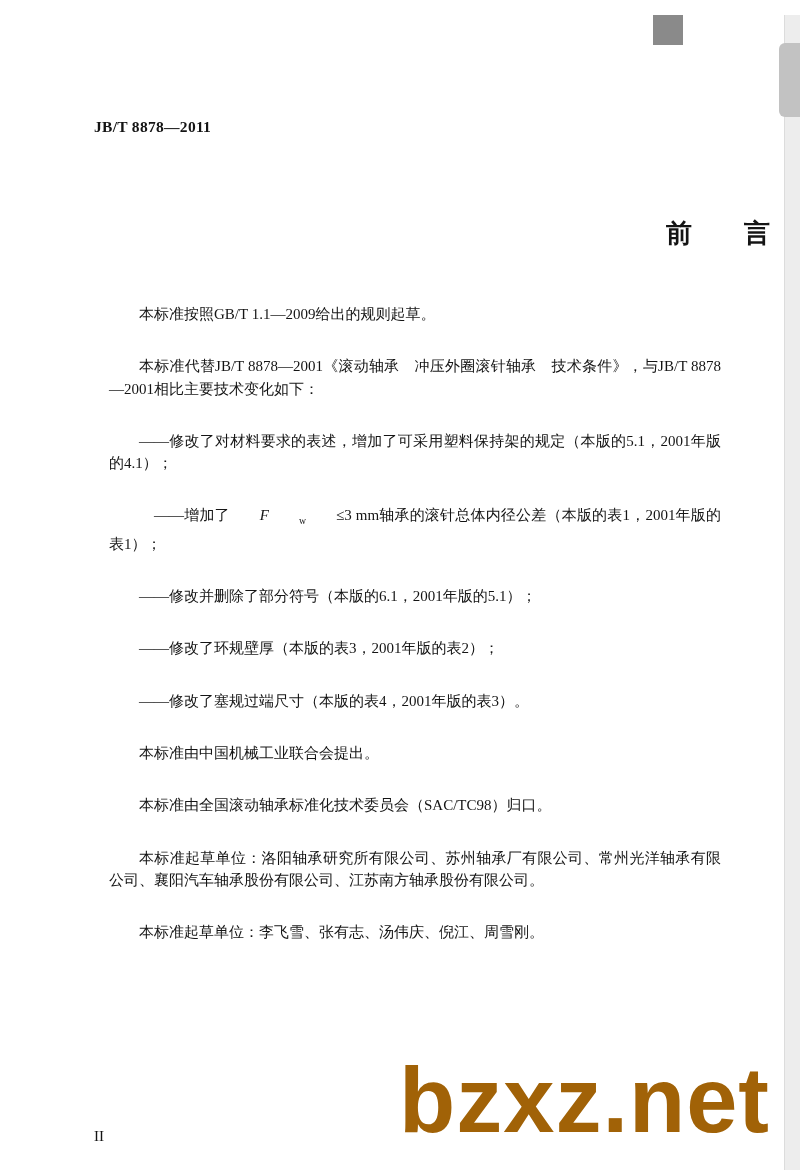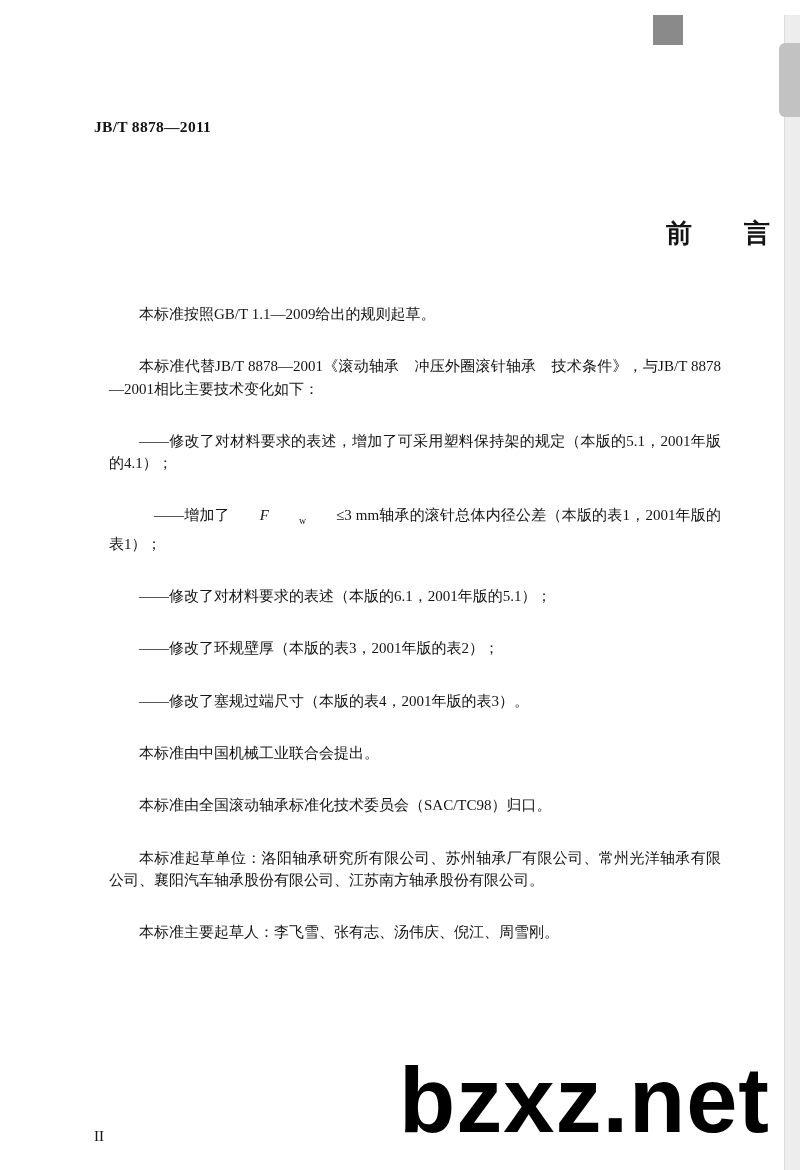--- a/index.html
+++ b/index.html
@@ -44,48 +44,48 @@
   .doc-body i { font-style:italic; font-family:"Liberation Serif",serif; }
   .doc-body sub { font-size:0.65em; }
 
   .page-number {
     position:absolute; left:64px; top:1098px; font-size:15px;
   }
 
   .watermark {
     position:absolute; right:30px; top:1018px;
     font-family:"Liberation Sans","DejaVu Sans",sans-serif;
-    font-size:92px; font-weight:bold; color:#000000; letter-spacing:1px;
+    font-size:92px; font-weight:bold; color:#a16207; letter-spacing:1px;
     user-select:none;
   }
 </style>
 </head>
 <body>
 
 <div class="viewer">
 
   <div class="page-separator-line"></div>
   <div class="page-edge-artifact"></div>
 
   <div class="doc-header">JB/T 8878—2011</div>
 
   <div class="doc-title">前　　言</div>
 
   <div class="doc-body">
     <p>本标准按照GB/T 1.1—2009给出的规则起草。</p>
     <p>本标准代替JB/T 8878—2001《滚动轴承　冲压外圈滚针轴承　技术条件》，与JB/T 8878—2001相比主要技术变化如下：</p>
     <p>——修改了对材料要求的表述，增加了可采用塑料保持架的规定（本版的5.1，2001年版的4.1）；</p>
     <p><span>——增加了</span><i>F</i><sub>w</sub><span>≤3 mm轴承的滚针总体内径公差（本版的表1，2001年版的表1）；</span></p>
-    <p>——修改了对材料要求的表述（本版的6.1，2001年版的5.1）；</p>
+    <p>——修改并删除了部分符号（本版的6.1，2001年版的5.1）；</p>
     <p>——修改了环规壁厚（本版的表3，2001年版的表2）；</p>
     <p>——修改了塞规过端尺寸（本版的表4，2001年版的表3）。</p>
     <p>本标准由中国机械工业联合会提出。</p>
     <p>本标准由全国滚动轴承标准化技术委员会（SAC/TC98）归口。</p>
     <p>本标准起草单位：洛阳轴承研究所有限公司、苏州轴承厂有限公司、常州光洋轴承有限公司、襄阳汽车轴承股份有限公司、江苏南方轴承股份有限公司。</p>
-    <p>本标准主要起草人：李飞雪、张有志、汤伟庆、倪江、周雪刚。</p>
+    <p>本标准起草单位：李飞雪、张有志、汤伟庆、倪江、周雪刚。</p>
   </div>
 
   <div class="page-number">II</div>
 
   <div class="watermark">bzxz.net</div>
 
   <div class="scroll-track">
     <div class="scroll-thumb"></div>
   </div>
 

